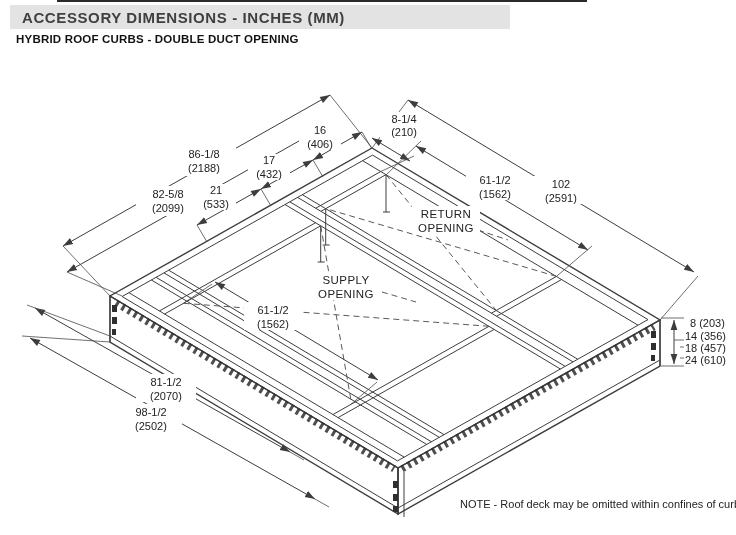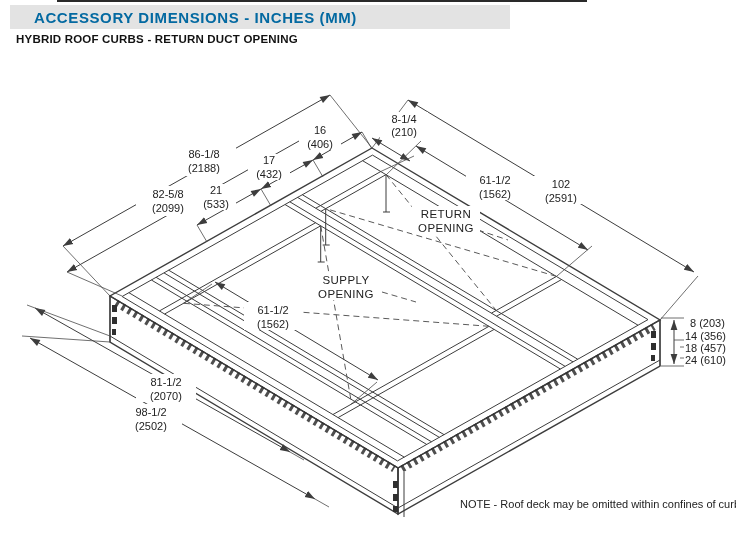--- a/index.html
+++ b/index.html
@@ -1,19 +1,19 @@
 <!DOCTYPE html>
 <html><head>
 <meta charset="utf-8">
 <style>
   html,body{margin:0;padding:0;background:#ffffff;}
   body{width:736px;height:535px;position:relative;font-family:"Liberation Sans",sans-serif;overflow:hidden;}
   .topline{position:absolute;left:57px;top:0;width:530px;height:2px;background:#2a2a2a;}
   .hdrbar{position:absolute;left:10px;top:5px;width:500px;height:24px;background:#e3e3e3;display:flex;align-items:center;}
-  .hdrbar .t{font-size:15px;font-weight:bold;color:#0369a1;letter-spacing:.6px;padding-left:24px;}
+  .hdrbar .t{font-size:15px;font-weight:bold;color:#404040;letter-spacing:.6px;padding-left:12px;}
   .subhdr{position:absolute;left:16px;top:33px;font-size:11.5px;font-weight:bold;color:#121212;letter-spacing:.2px;}
   svg{position:absolute;left:0;top:0;}
   .ln{stroke:#3d3d3d;stroke-width:1;fill:none;}
   .ln2{stroke:#3d3d3d;stroke-width:1.4;fill:none;}
   .dash{stroke:#5a5a5a;stroke-width:1;fill:none;stroke-dasharray:6 4;}
   .dim{stroke:#3d3d3d;stroke-width:1;fill:none;}
   .ext{stroke:#4a4a4a;stroke-width:.8;fill:none;}
   .lbl{font-family:"Liberation Sans",sans-serif;font-size:11px;fill:#222;}
   .lblm{text-anchor:middle;}
   .open{font-family:"Liberation Sans",sans-serif;font-size:11.5px;fill:#222;text-anchor:middle;letter-spacing:.4px;}
@@ -21,21 +21,21 @@
   .band{stroke:#2f2f2f;stroke-width:7;stroke-dasharray:3 4;fill:none;opacity:.85;}
   .clip{fill:#2f2f2f;}
 </style>
 </head>
 <body>
 
 <div class="topline"></div>
 <div class="hdrbar">
   <span class="t">ACCESSORY DIMENSIONS - INCHES (MM)</span>
 </div>
-<div class="subhdr">HYBRID ROOF CURBS - RETURN DUCT OPENING</div>
+<div class="subhdr">HYBRID ROOF CURBS - DOUBLE DUCT OPENING</div>
 
 <svg width="736" height="535" viewBox="0 0 736 535">
   <defs>
     <marker id="arrE" markerWidth="11" markerHeight="8" refX="10" refY="4" orient="auto" markerUnits="userSpaceOnUse">
       <path d="M0,0.6 L10,4 L0,7.4 z" fill="#3d3d3d"></path>
     </marker>
     <marker id="arrS" markerWidth="11" markerHeight="8" refX="0" refY="4" orient="auto" markerUnits="userSpaceOnUse">
       <path d="M10,0.6 L0,4 L10,7.4 z" fill="#3d3d3d"></path>
     </marker>
   </defs>

